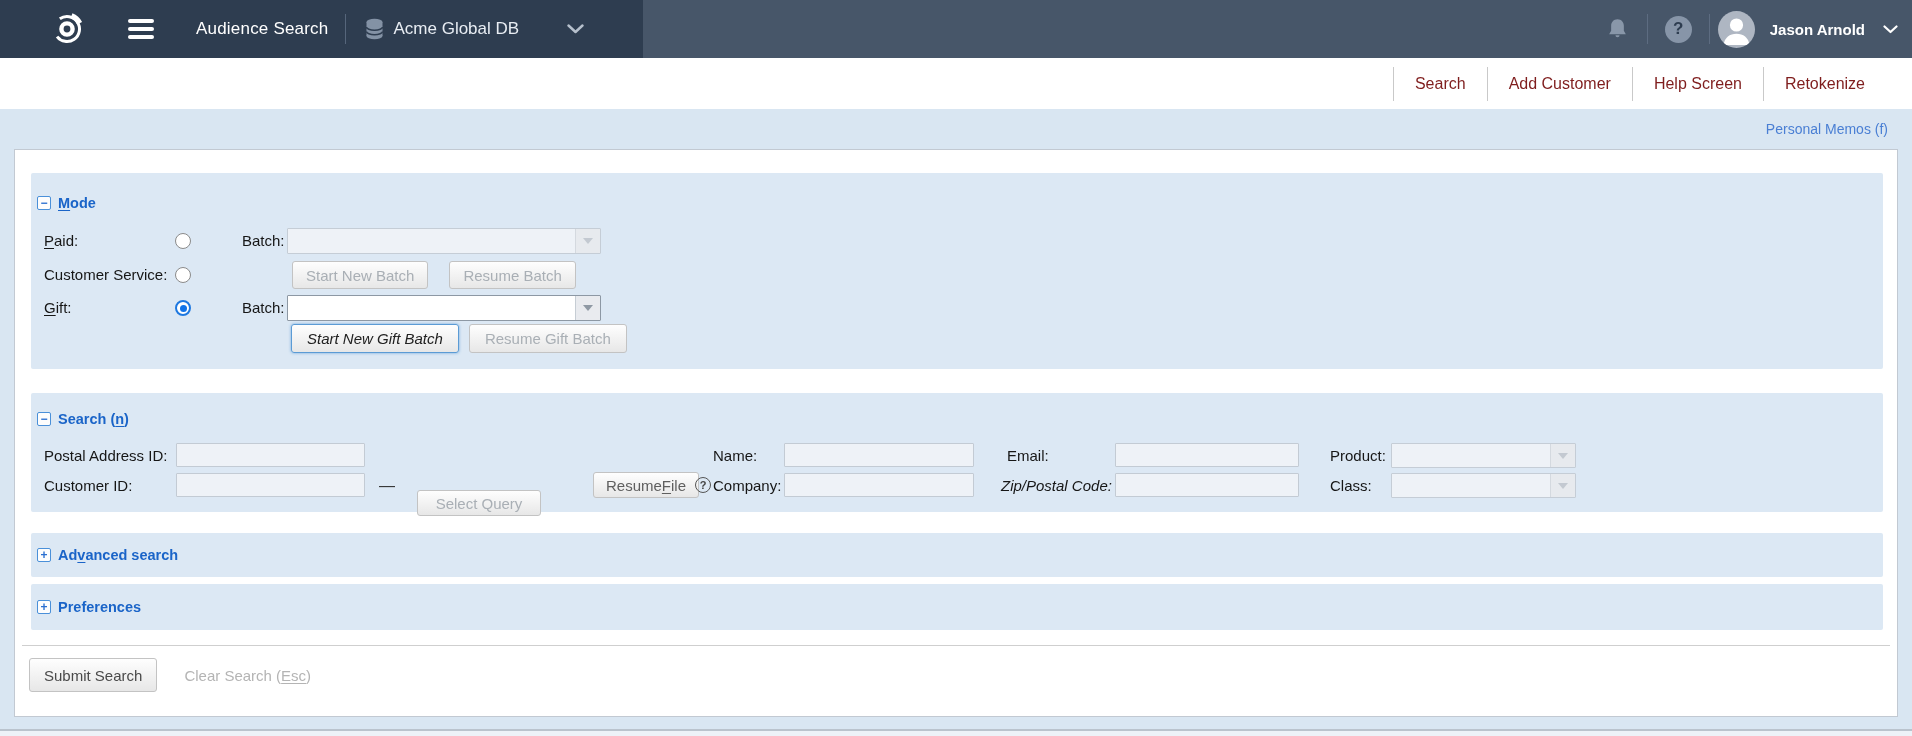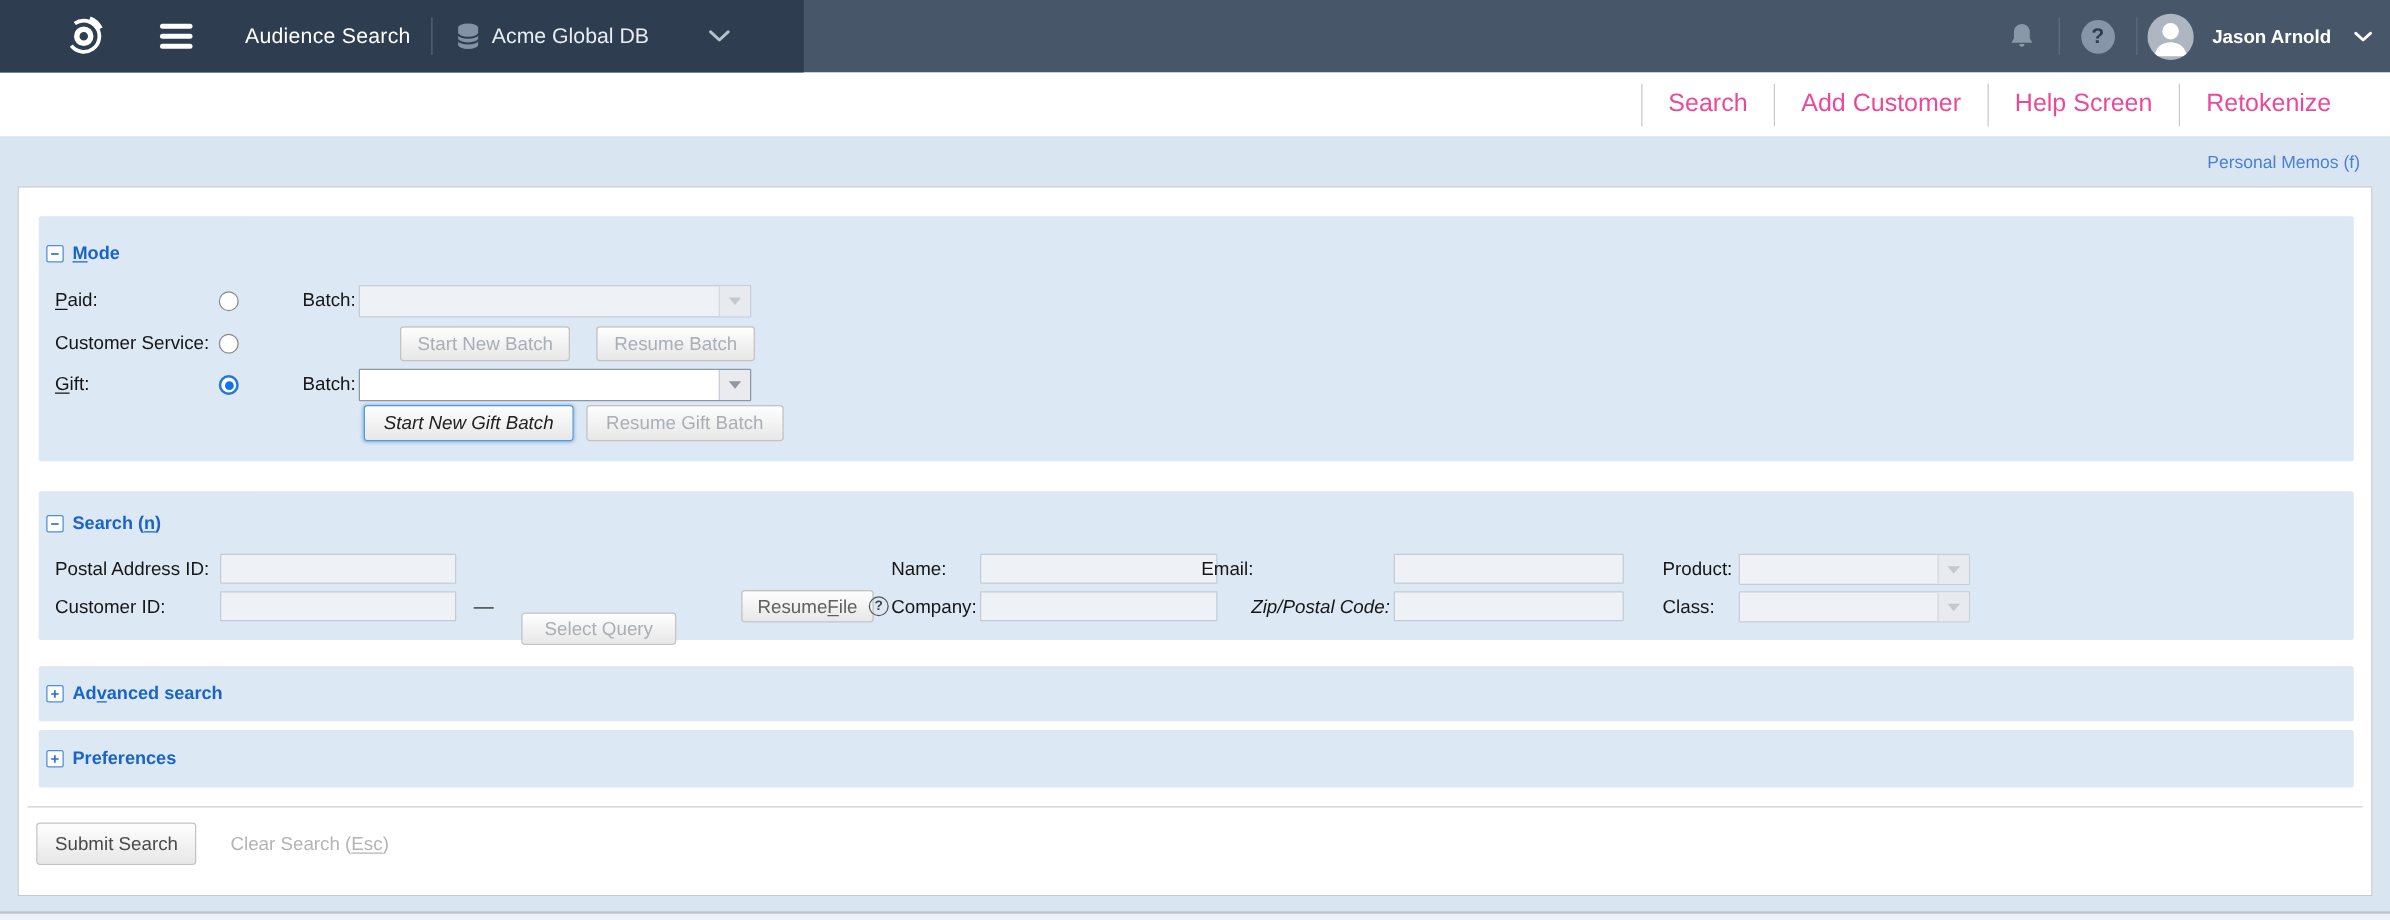--- a/index.html
+++ b/index.html
@@ -20,21 +20,21 @@
   .header-right { flex:1; display:flex; align-items:center; justify-content:flex-end; }
   .hdr-div2 { width:1px; height:30px; background:#5d6c81; }
   .bell-wrap { margin-right:17px; }
   .help-circle { width:27px; height:27px; border-radius:50%; background:#8795a8; color:#2e3d50; font-weight:bold; font-size:17px; display:flex; align-items:center; justify-content:center; margin:0 17px; cursor:pointer; }
   .avatar { width:37px; height:37px; border-radius:50%; background:#aeb6c2; overflow:hidden; margin-left:8px; flex:0 0 auto; }
   .user-name { color:#fff; font-size:15px; font-weight:bold; margin-left:15px; }
   .user-chevron { margin:0 14px 0 18px; }
 
   
   .navbar { height:51px; background:#fff; display:flex; align-items:center; justify-content:flex-end; padding-right:26px; }
-  .nav-link { color:#ec4899; font-size:20px; padding:0 21px; cursor:pointer; }
+  .nav-link { color:#7f1d1d; font-size:16px; padding:0 21px; cursor:pointer; }
   .nav-sep { width:1px; height:34px; background:#c9c9c9; }
 
   
   .memos-row { height:40px; display:flex; align-items:center; justify-content:flex-end; padding-right:24px; }
   .memos-link { color:#4a7fd4; font-size:14px; cursor:pointer; }
   .card { margin:0 14px; height:568px; background:#fff; border:1px solid #c2c9d2; padding:23px 14px 0 16px; }
 
   .panel { background:#dce8f4; border-radius:2px; position:relative; }
   .panel-mode { height:196px; margin-bottom:24px; }
   .panel-search { height:119px; margin-bottom:21px; }
@@ -159,21 +159,21 @@
         <div class="cbtn">
           <span class="tri"></span>
         </div>
     </div>
 
     <div class="flabel" style="left:13px; top:89px;">
         <span>Customer Service:</span>
       </div>
     <div class="radio" style="left:144px; top:94px;"></div>
     <div class="btn-row" style="left:261px; top:88px; gap:21px;">
-      <button class="btn disabled" style="position:static;margin-left:28px;">Start New Batch</button>
+      <button class="btn disabled" style="position:static;">Start New Batch</button>
       <button class="btn disabled" style="position:static;">Resume Batch</button>
     </div>
 
     <div class="flabel" style="left:13px; top:122px;">
         <span class="ak">G</span>
         <span>ift:</span>
       </div>
     <div class="radio checked" style="left:144px; top:127px;"></div>
     <div class="flabel" style="left:211px; top:122px;">Batch:</div>
     <div class="combo enabled" style="left:256px; top:122px; width:314px; height:26px;">
@@ -192,21 +192,21 @@
   <div class="panel panel-search">
     <div class="sec-header" style="left:6px; top:18px;">
       <span class="toggle-box">−</span>
       <span class="sec-title"><span>Search (</span><span class="ak">n</span><span>)</span></span>
     </div>
 
     <div class="flabel" style="left:13px; top:50px;">Postal Address ID:</div>
     <input class="tinput" style="left: 145px; top: 50px; width: 189px;">
     <div class="flabel" style="left:682px; top:50px;">Name:</div>
     <input class="tinput" style="left: 753px; top: 50px; width: 190px;">
-    <div class="flabel" style="left:930px; top:50px;">Email:</div>
+    <div class="flabel" style="left:976px; top:50px;">Email:</div>
     <input class="tinput" style="left: 1084px; top: 50px; width: 184px;">
     <div class="flabel" style="left:1299px; top:50px;">Product:</div>
     <div class="combo" style="left:1360px; top:50px; width:185px; height:25px;">
       <div class="fld"></div>
         <div class="cbtn">
           <span class="tri"></span>
         </div>
     </div>
 
     <div class="flabel" style="left:13px; top:80px;">Customer ID:</div>

